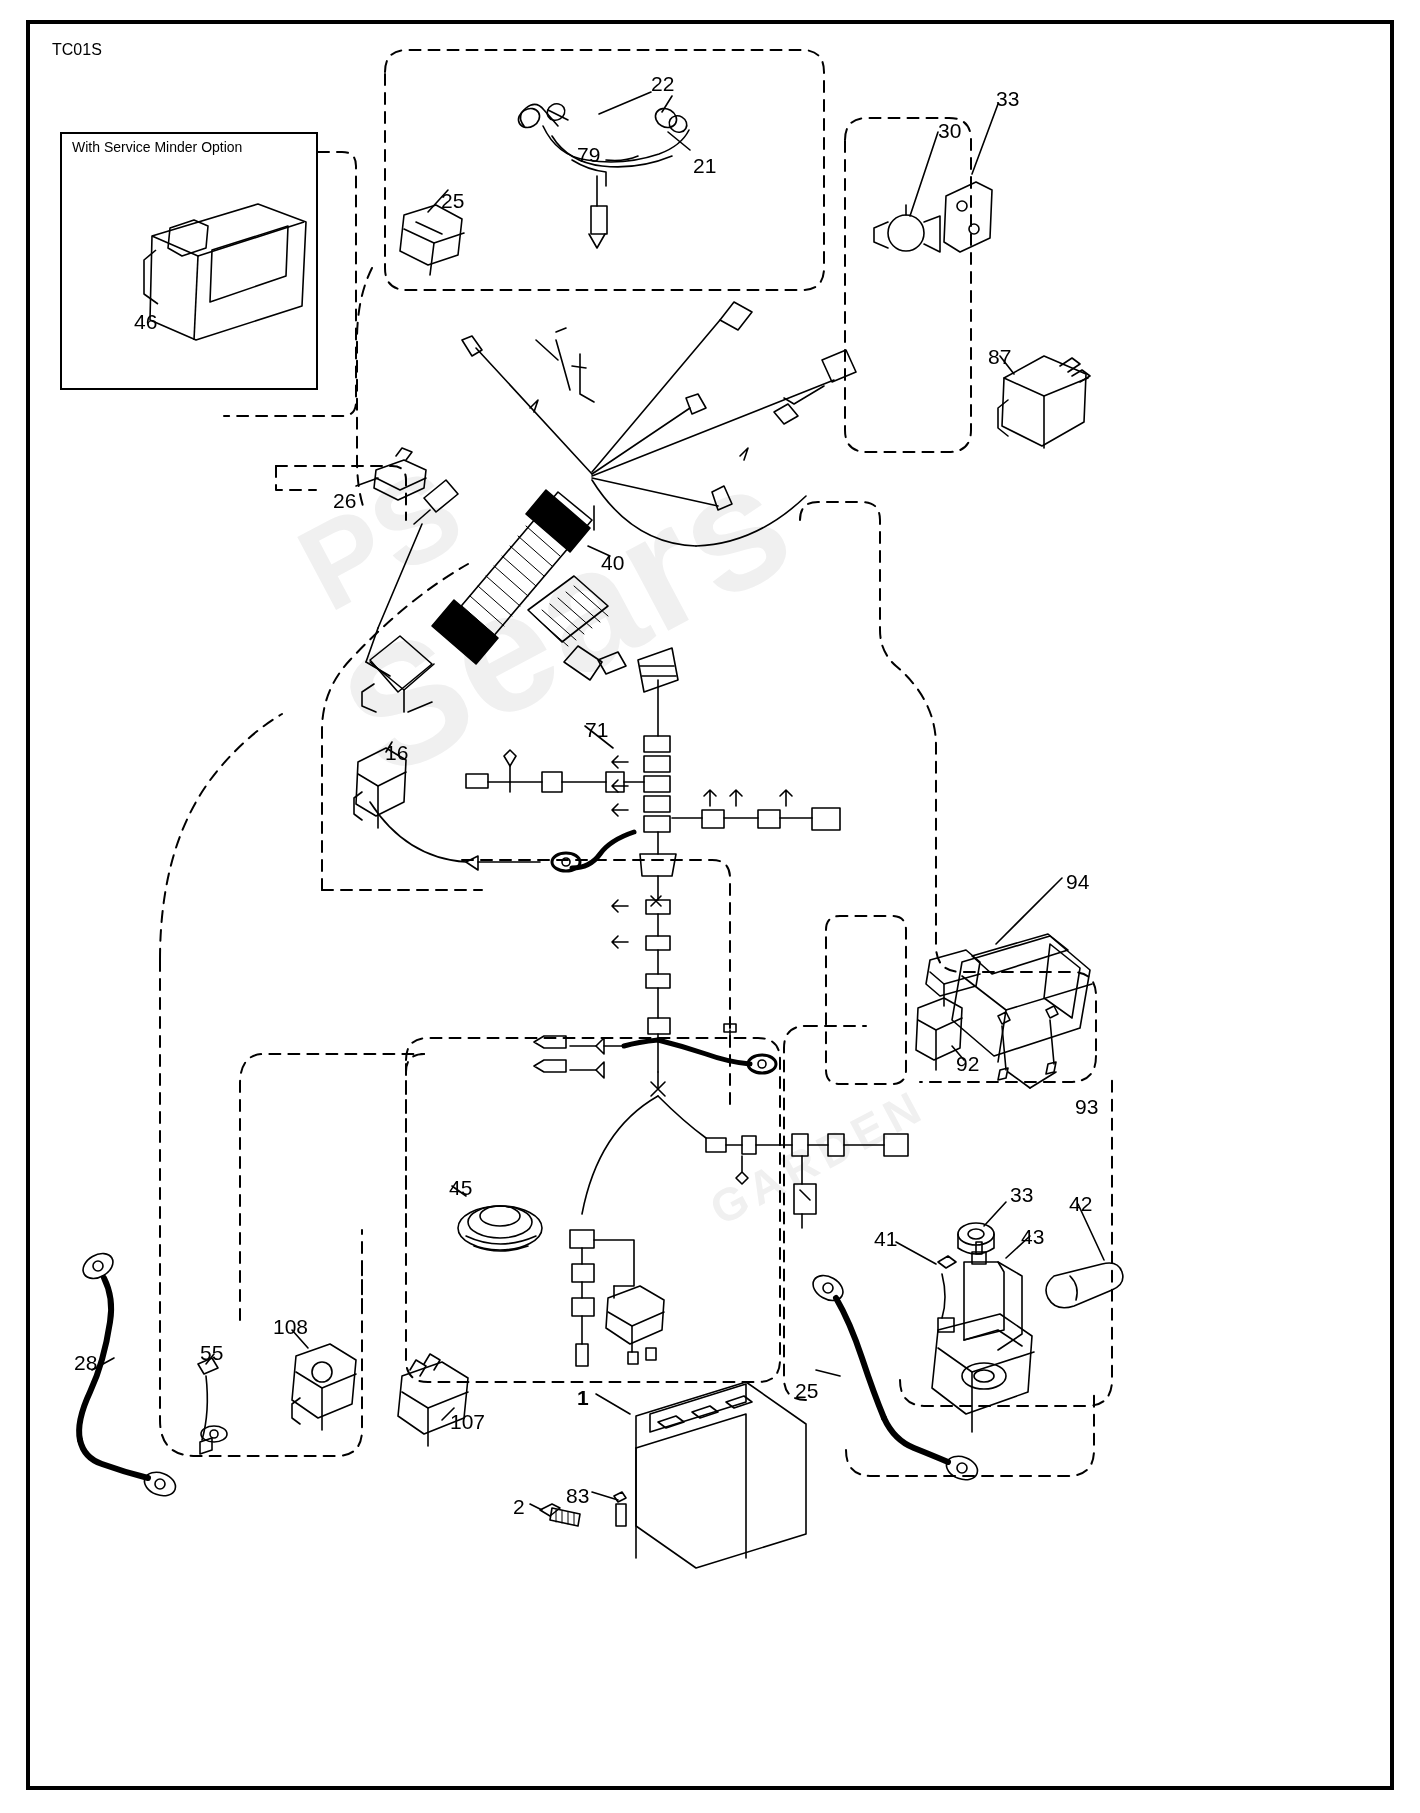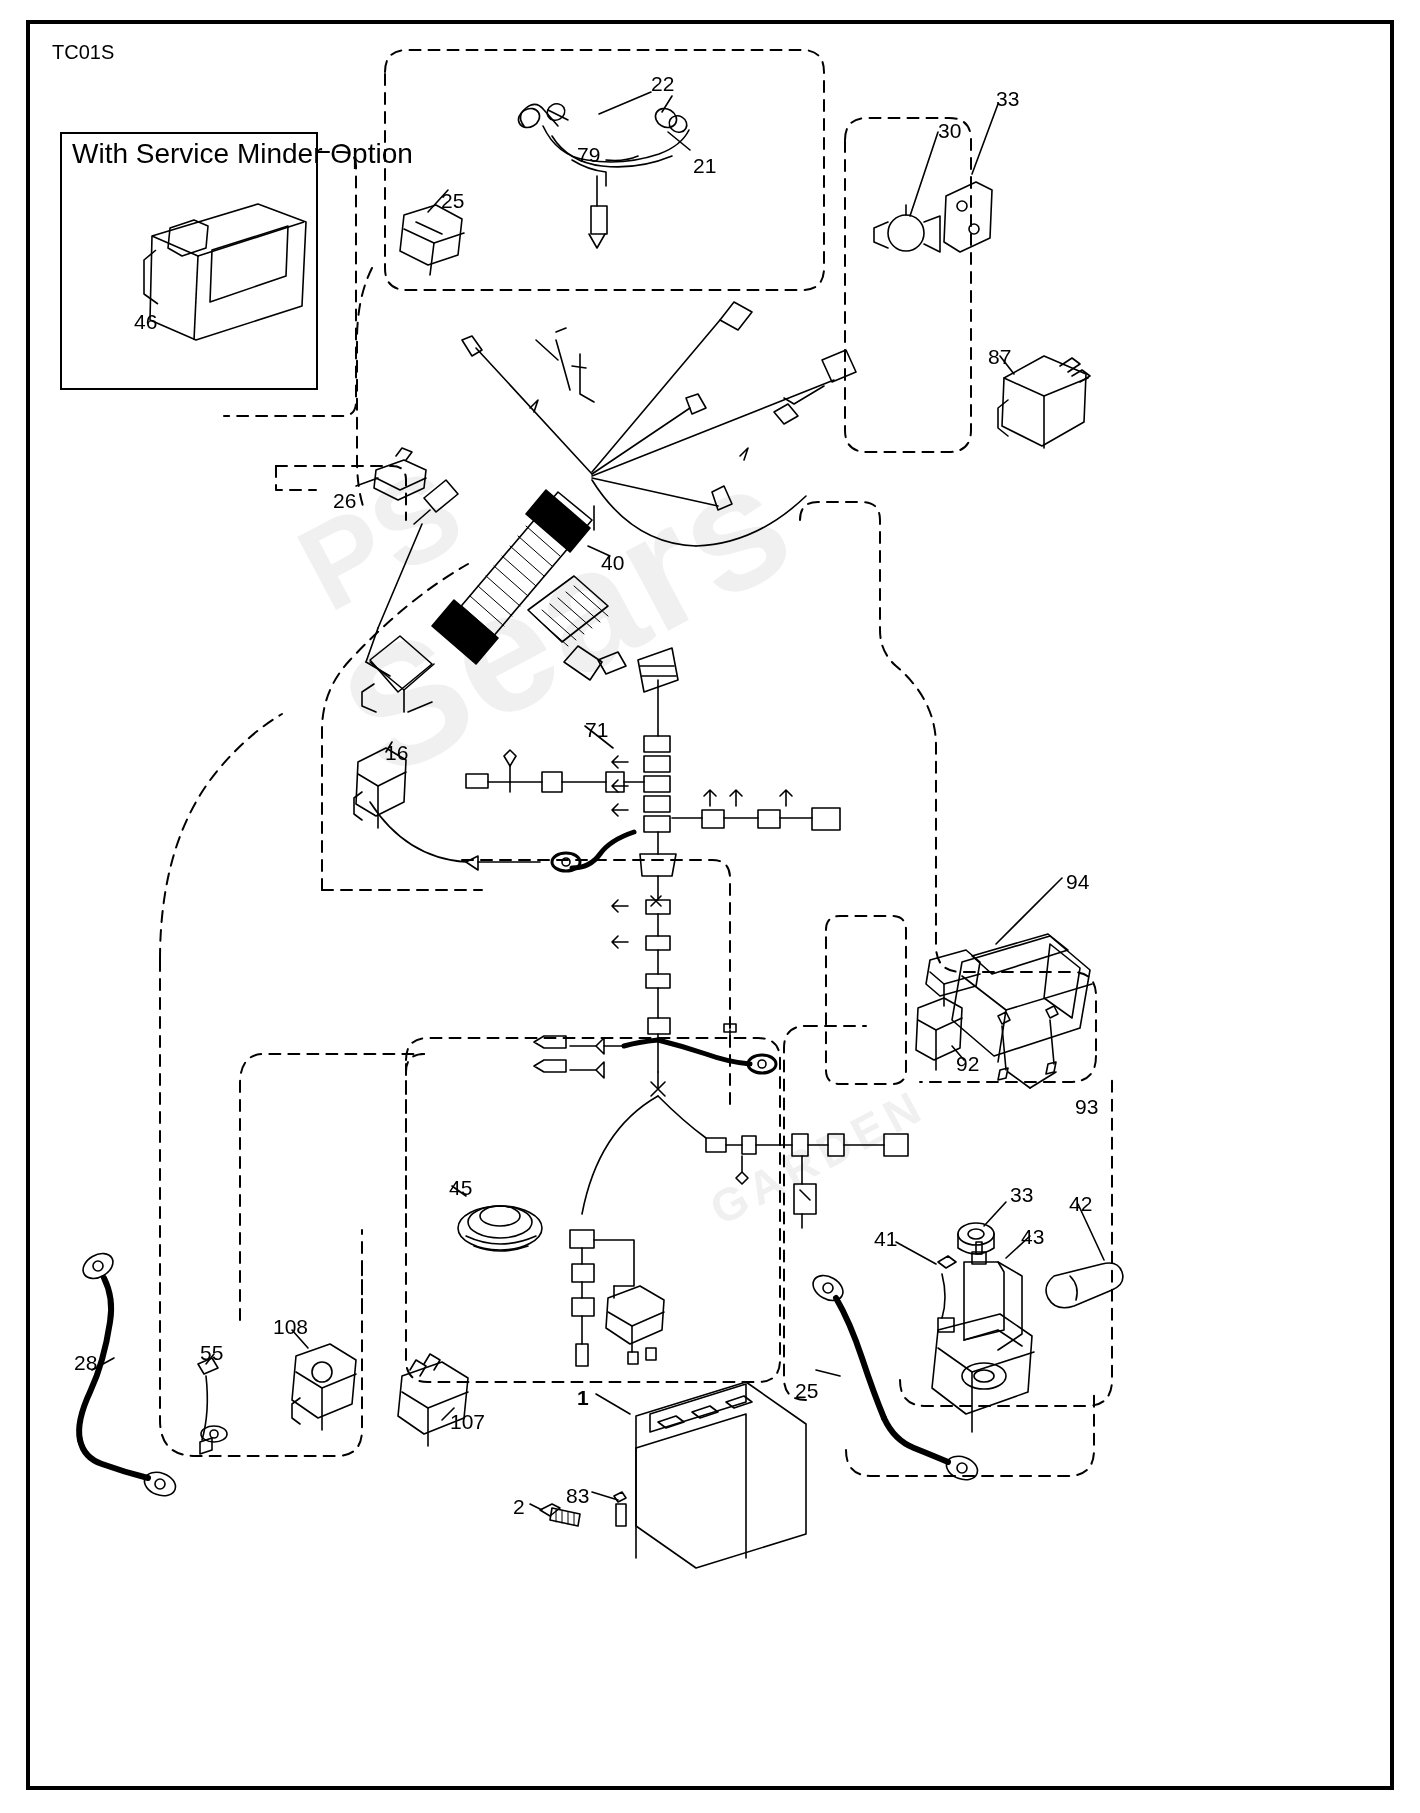--- a/index.html
+++ b/index.html
@@ -41,37 +41,37 @@
     white-space: nowrap;
     line-height: 1;
   }
   .label.bold {
     font-weight: bold;
   }
   #page-code {
     position: absolute;
     left: 52px;
     top: 42px;
-    font-size: 20px;
+    font-size: 16px;
   }
   #inset-box {
     position: absolute;
     left: 60px;
     top: 132px;
     width: 258px;
     height: 258px;
     border: 2px solid #000000;
     box-sizing: border-box;
     background: #ffffff;
   }
   #inset-title {
     position: absolute;
     left: 72px;
     top: 140px;
-    font-size: 28px;
+    font-size: 14px;
   }
   .watermark {
     position: absolute;
     font-family: "Liberation Sans", sans-serif;
     color: #f0f0f0;
     font-weight: bold;
     user-select: none;
     pointer-events: none;
   }
   #wm-main {

